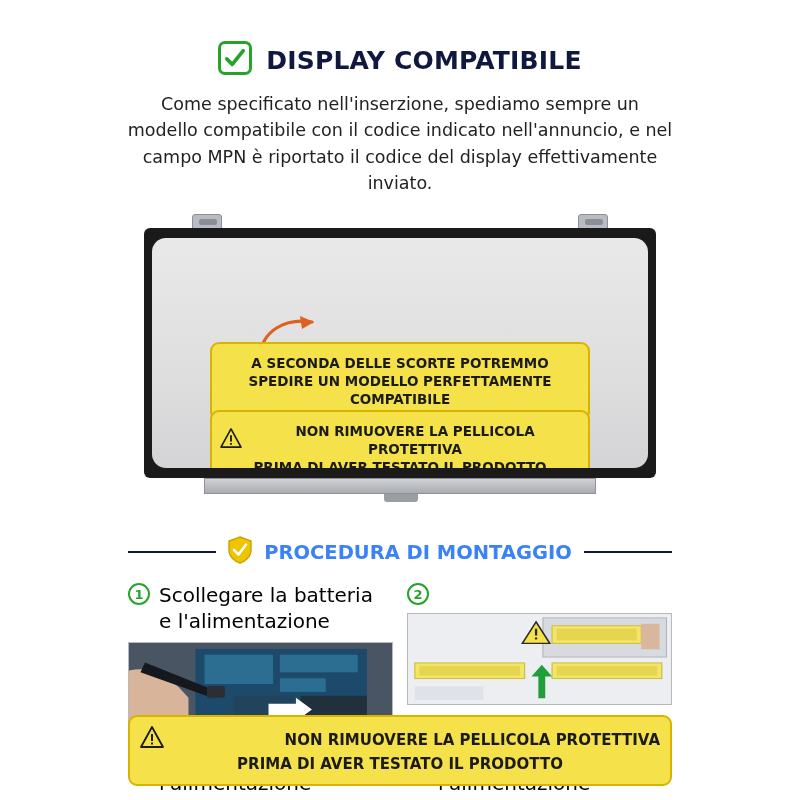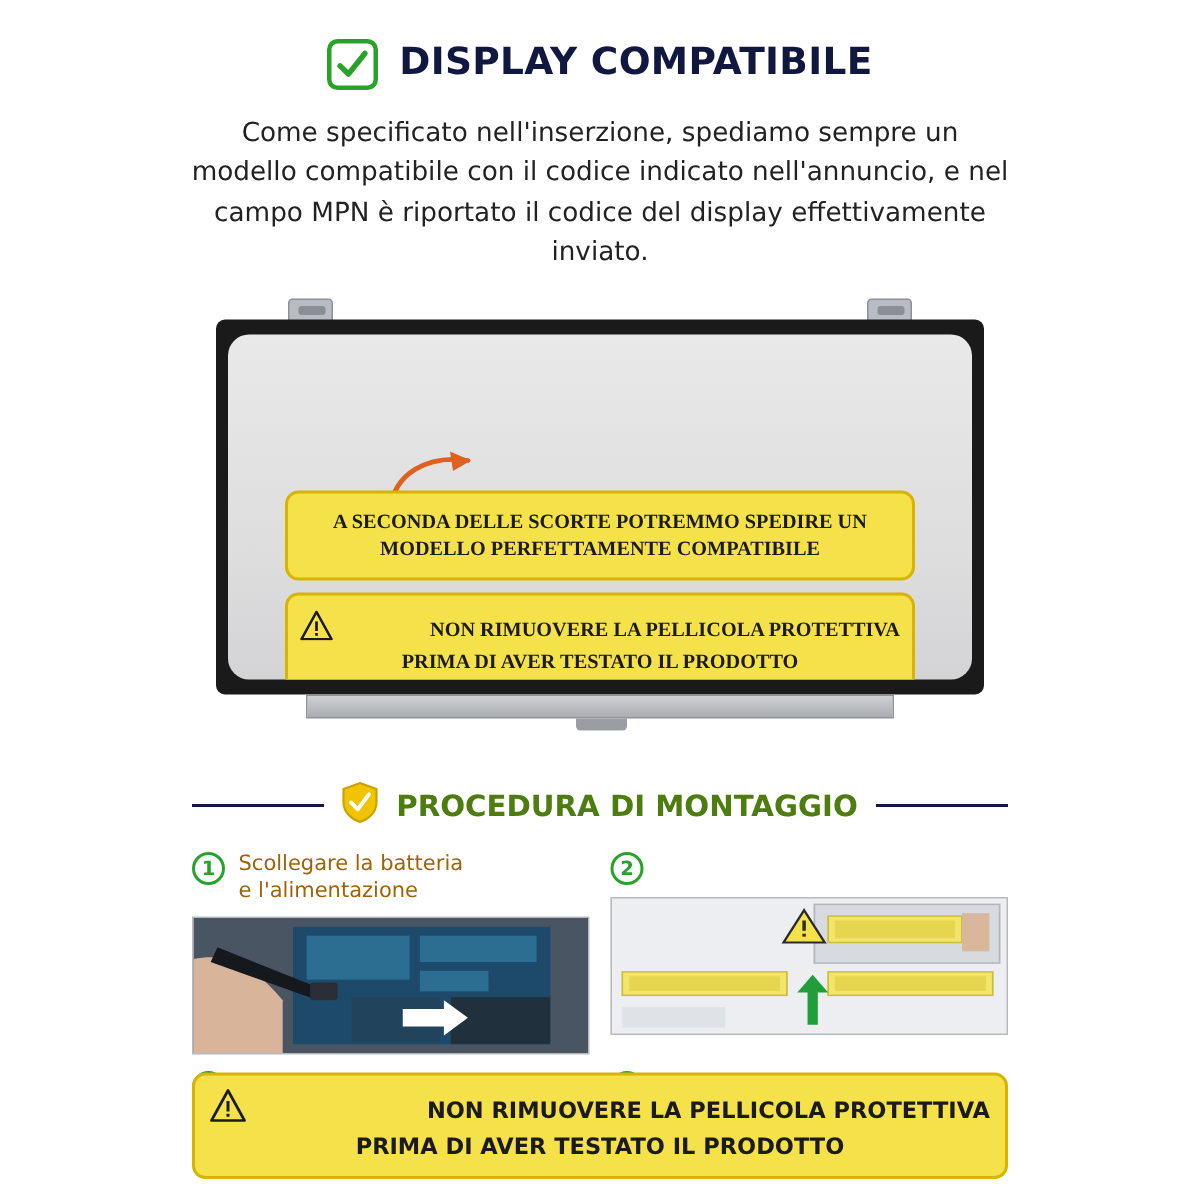--- a/index.html
+++ b/index.html
@@ -25,24 +25,24 @@
     left: 120px;
     top: 0px;
     width: 560px;
     height: 800px;
     box-sizing: border-box;
   }
 
   
   .header-row {
     display: flex;
-    align-items: flex-start;
+    align-items: flex-end;
     justify-content: center;
     gap: 14px;
-    padding-top: 26px;
+    padding-top: 41px;
   }
   .check-box-icon {
     width: 34px;
     height: 34px;
     border-radius: 7px;
     background: #ffffff;
     border: 3px solid #27a329;
     display: flex;
     align-items: center;
     justify-content: center;
@@ -118,32 +118,31 @@
     position: absolute;
     left: 100px;
     top: 72px;
     width: 70px;
     height: 50px;
   }
   .yellow-box {
     position: absolute;
     left: 50%;
     transform: translateX(-50%);
-    width: 420px;
+    width: 380px;
     background: #f5e14a;
     border: 2px solid #d8b400;
     border-radius: 9px;
     box-sizing: border-box;
     text-align: center;
     color: #1b1b1b;
     font-weight: bold;
     font-size: 13.5px;
     line-height: 1.35;
     padding: 10px 8px;
-    font-family: Liberation Serif, serif;
   }
   .yellow-box.first { top: 104px; }
   .yellow-box.second { top: 172px; }
   .warn-line {
     display: flex;
     align-items: center;
     justify-content: space-between;
     gap: 8px;
   }
   .tri-warn { flex: 0 0 auto; }
@@ -176,21 +175,21 @@
     margin: 22px 8px 0 8px;
   }
   .proc-rule {
     flex: 1 1 auto;
     height: 2px;
     background: #101840;
   }
   .proc-title {
     font-size: 19.5px;
     font-weight: bold;
-    color: #4d7c0f;
+    color: #3b82f6;
     white-space: nowrap;
   }
   .shield-icon { flex: 0 0 auto; }
 
   .steps {
     display: flex;
     gap: 14px;
     margin: 14px 8px 0 8px;
   }
   .step-col { width: 50%; }
@@ -208,23 +207,23 @@
     color: #27a329;
     font-size: 13px;
     font-weight: bold;
     display: flex;
     align-items: center;
     justify-content: center;
     box-sizing: border-box;
     margin-top: 1px;
   }
   .step-text {
-    font-size: 14px;
+    font-size: 20px;
     line-height: 1.3;
-    color: #a16207;
+    color: #000000;
   }
   .photo {
     margin-top: 8px;
     width: 100%;
     height: 92px;
     border: 1px solid #b7b9bd;
     box-sizing: border-box;
     position: relative;
     overflow: hidden;
   }

